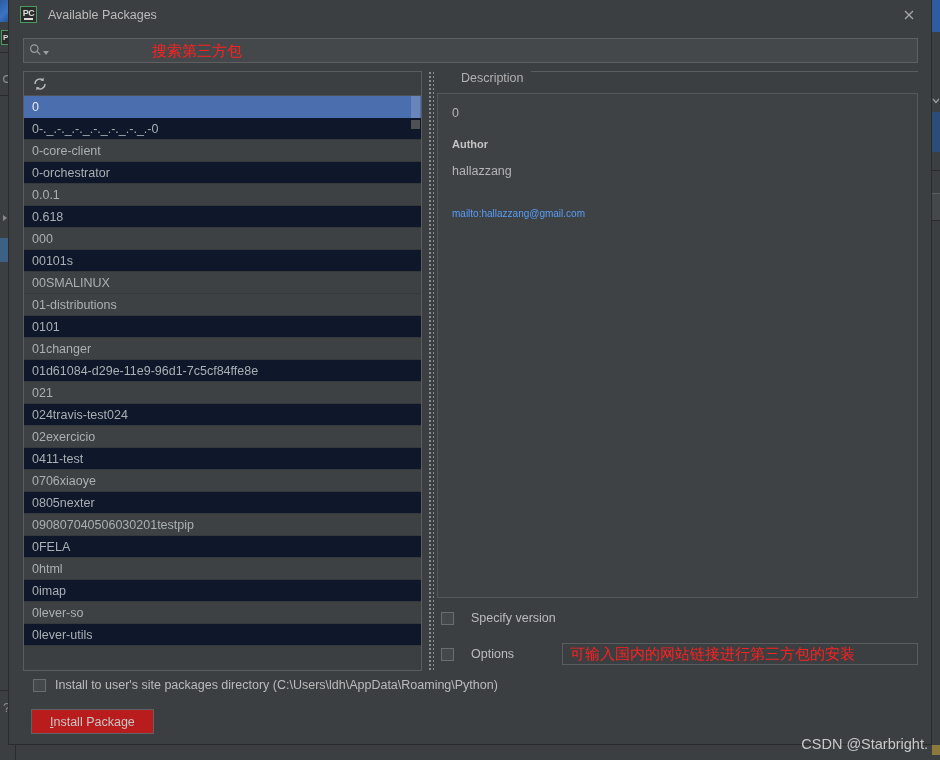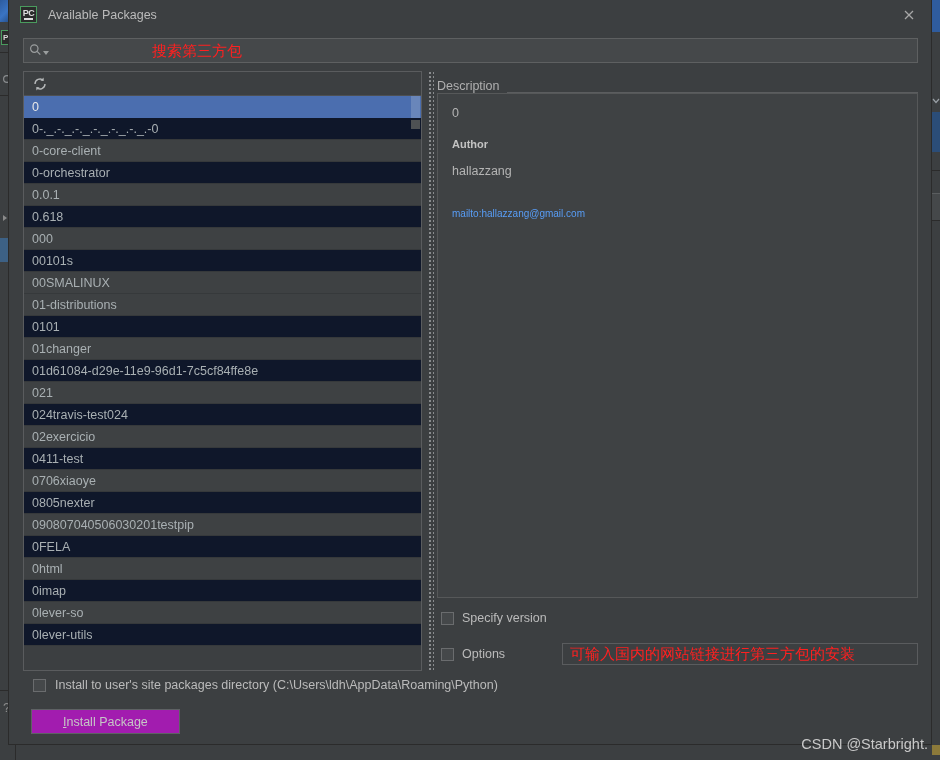--- a/index.html
+++ b/index.html
@@ -200,22 +200,23 @@
     background-position: 1px 0;
     opacity: 0.85;
   }
 
   
   .desc-panel {
     position: absolute; left: 428px; top: 71px;
     width: 481px; height: 528px;
   }
   .desc-header {
-    display: flex; align-items: flex-end;
+    display: flex; align-items: flex-start;
     height: 22px;
+    margin-left: 24px;
   }
   .desc-label {
     color: #b0b0b0; font-size: 12.5px;
     padding-right: 7px;
   }
   .desc-rule {
     flex: 1; height: 1px; background: #5b5d5f;
   }
   .desc-body {
     position: absolute; left: 0; top: 22px;
@@ -249,21 +250,21 @@
   }
   .chk {
     width: 13px; height: 13px;
     border: 1px solid #6a6c6e;
     background: #45484a;
     display: inline-block;
     cursor: default;
   }
   .ctrl-label {
     color: #bbbbbb; font-size: 12.5px;
-    margin-left: 8px;
+    margin-left: 17px;
   }
   .version-combo {
     position: absolute; left: 553px; top: 607px;
     width: 356px; height: 22px;
     background: #3c3f41;
     border: 1px solid #5a5c5e;
   }
   .version-placeholder {
     position: absolute; left: 8px; top: 3px;
     color: #787b7d; font-size: 12.5px;
@@ -301,25 +302,25 @@
   .install-dir-row {
     position: absolute; left: 24px; top: 678px;
     display: flex; align-items: center;
   }
   .install-dir-label {
     color: #bbbbbb; font-size: 12.5px; margin-left: 9px;
   }
   .install-btn {
     position: absolute; left: 22px; top: 709px;
     height: 25px; min-width: 116px;
-    background: #a21caf;
+    background: #b91c1c;
     border: 1px solid #5e6264;
     color: #c6c6c6; font-size: 12.5px;
     display: flex; align-items: center; justify-content: center;
-    padding: 0 31px;
+    padding: 0 18px;
     cursor: default;
   }
   .install-btn u { text-decoration: underline; }
 
   
   .watermark {
     position: absolute; right: 12px; bottom: 8px;
     color: #c9c9c9; font-size: 14.5px;
     font-family: "Liberation Sans", sans-serif;
   }

